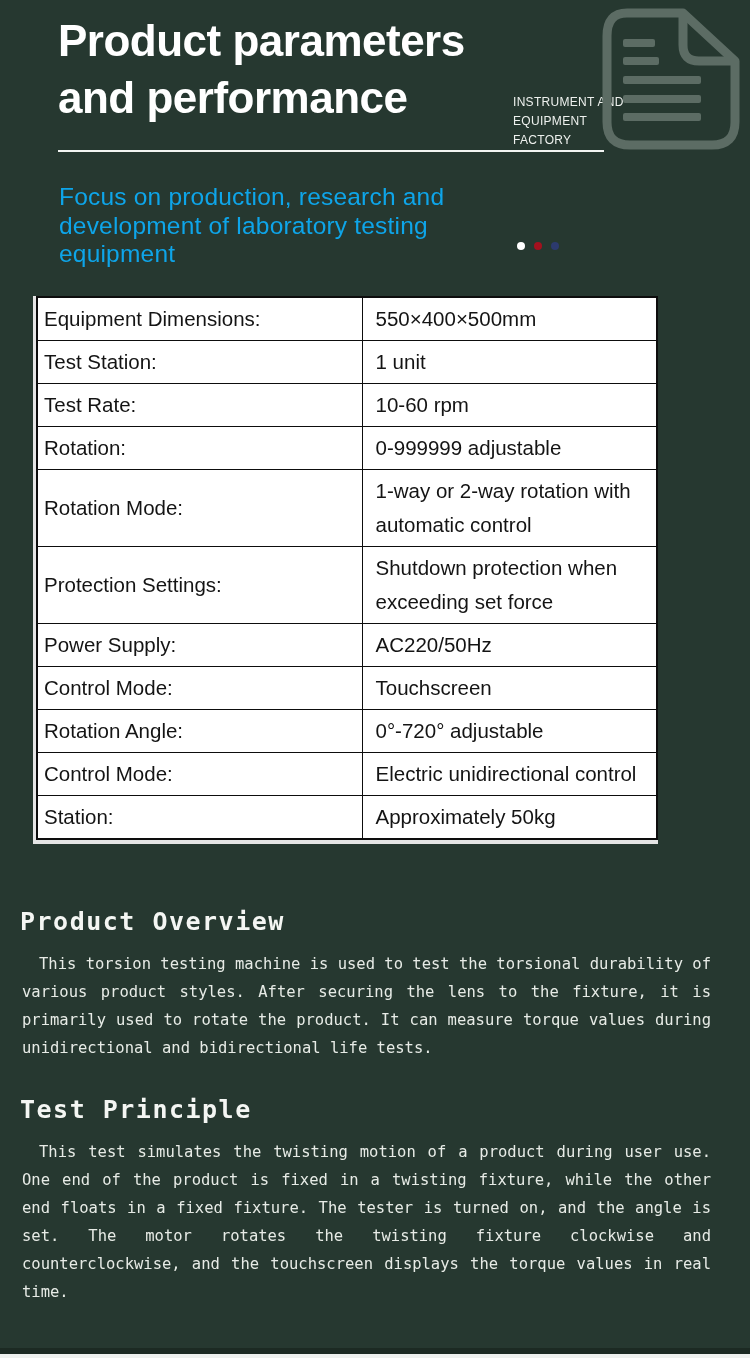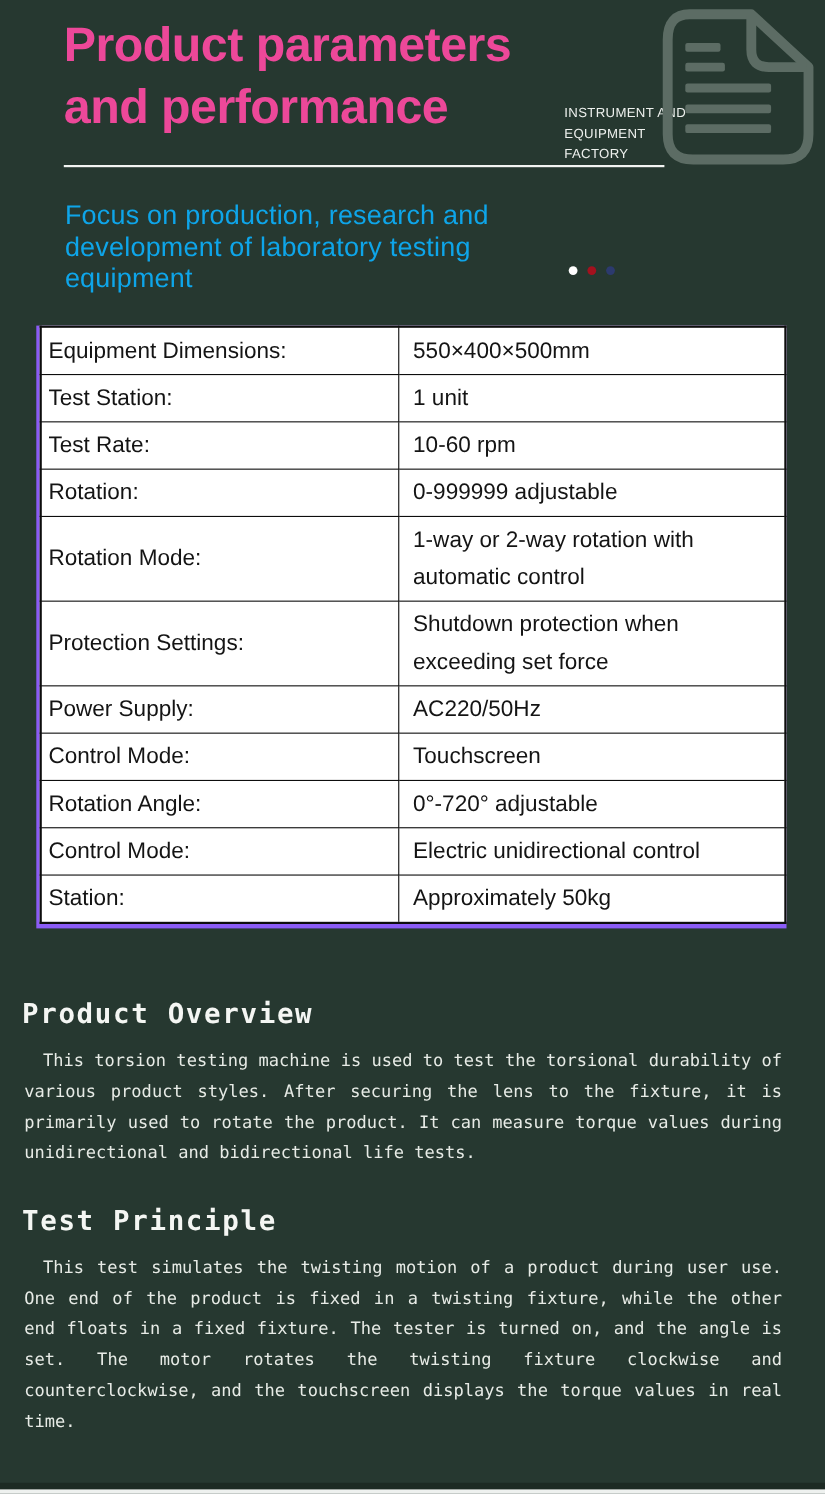--- a/index.html
+++ b/index.html
@@ -7,21 +7,21 @@
   body {
     position:relative;
     width:750px; height:1358px;
     background:#263830;
     font-family:"Liberation Sans", sans-serif;
     overflow:hidden;
   }
   
   .page-title {
     position:absolute; left:58px; top:12px;
-    font-size:44px; font-weight:bold; color:#ec4899;
+    font-size:44px; font-weight:bold; color:#ffffff;
     line-height:57px; letter-spacing:-0.5px;
     white-space:nowrap;
   }
   .factory-tagline {
     position:absolute; left:513px; top:93px;
     font-size:12px; color:#eef1ee; line-height:19px;
     letter-spacing:0.3px; white-space:nowrap;
   }
   .doc-icon {
     position:absolute; left:597px; top:5px;
@@ -38,21 +38,21 @@
     color:#0ea5e9; letter-spacing:0.2px;
   }
   .carousel-dots {
     position:absolute; left:517px; top:242px;
     display:flex; gap:9px; align-items:center;
   }
   .dot { width:8px; height:8px; border-radius:50%; }
   
   .param-table-wrap {
     position:absolute; left:33px; top:296px;
-    width:682px; background:#8b5cf6;
+    width:625px; background:#e5e5e5;
     padding:0 0 4px 3px;
   }
   table.param-table {
     width:100%; border-collapse:collapse;
     border:2px solid #0d0d0d; background:#ffffff;
   }
   table.param-table td {
     border:1px solid #0d0d0d;
     font-size:20.5px; color:#141414;
     line-height:34px; height:43px;

